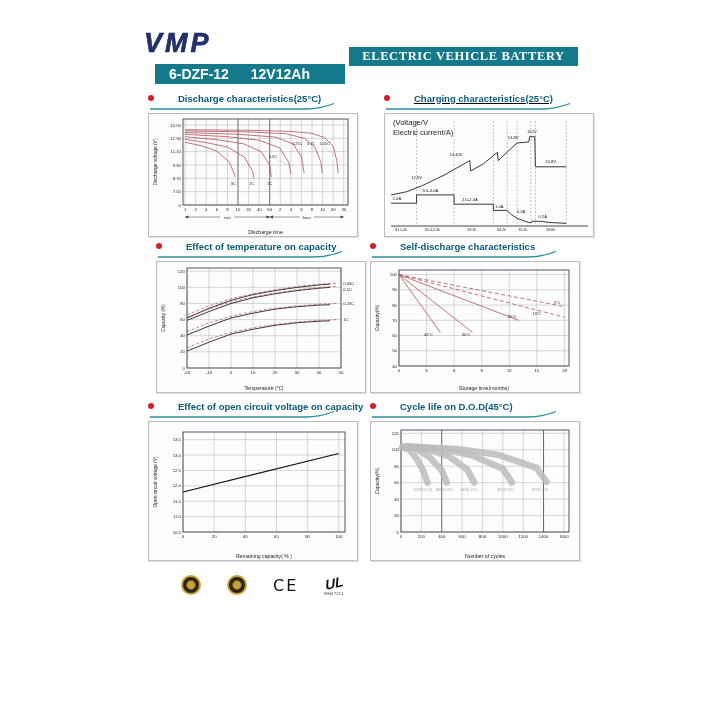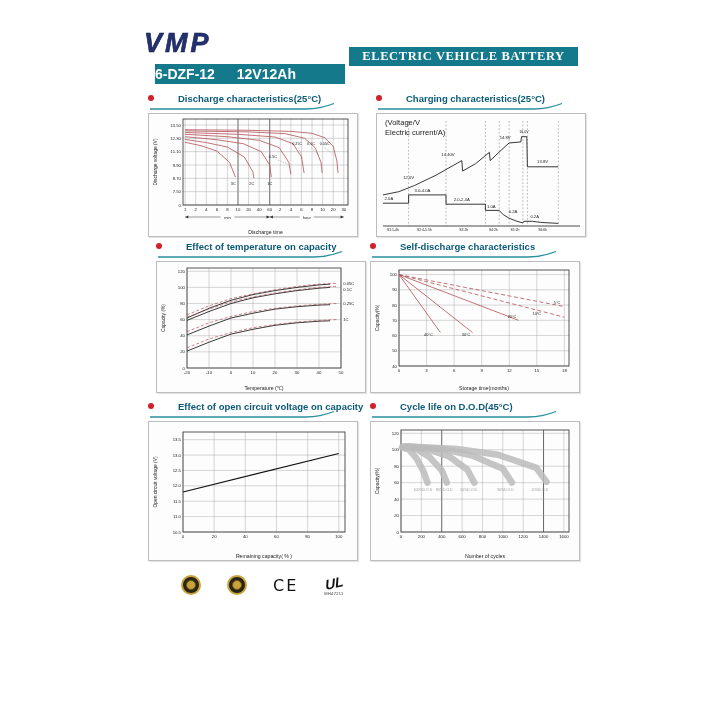--- a/index.html
+++ b/index.html
@@ -2,24 +2,24 @@
 <html><head>
 <meta charset="utf-8">
 <style>
   html,body{margin:0;padding:0;background:#fff;}
   body{width:726px;height:726px;position:relative;font-family:"Liberation Sans",sans-serif;overflow:hidden;}
   .logo{position:absolute;left:144px;top:28px;font:italic 900 27px "Liberation Sans",sans-serif;
         color:#223172;letter-spacing:3px;text-align:center;-webkit-text-stroke:.6px #14204d;}
   .banner{position:absolute;left:349px;top:31px;width:229px;height:19px;background:#15798c;
         color:#fff;font:bold 12.5px "Liberation Serif",serif;text-align:center;line-height:19px;letter-spacing:.6px;margin-top:16px;}
   .modelbar{position:absolute;left:155px;top:64px;width:190px;height:20px;background:#15798c;
-        color:#fff;font:bold 14px "Liberation Sans",sans-serif;line-height:20px;box-sizing:border-box;}
+        color:#fff;font:bold 14px "Liberation Sans",sans-serif;line-height:20px;padding-left:14px;box-sizing:border-box;}
   .modelbar span{margin-right:18px;}
   .panel{position:absolute;width:210px;}
-  .p1{left:148px;top:92px;} .p2{left:376px;top:92px;}
+  .p1{left:148px;top:92px;} .p2{left:384px;top:92px;text-decoration:underline;}
   .p3{left:156px;top:240px;} .p4{left:370px;top:240px;}
   .p5{left:148px;top:400px;} .p6{left:370px;top:400px;}
   .panel-header{display:flex;align-items:center;gap:4px;height:12px;}
   .bullet{width:6px;height:6px;border-radius:50%;background:#d0202a;flex:0 0 auto;}
   .panel-title{font:bold 9.5px "Liberation Sans",sans-serif;color:#0b5a78;white-space:nowrap;padding-left:20px;}
   .swoosh{display:block;margin-top:-2px;}
   .chart-box{margin-top:2px;border:1px solid #b9bdbf;background:#fdfdfe;box-shadow:1px 1px 1px #e4e4e4;}
   .hA{height:122px;} .hB{height:130px;} .hC{height:138px;}
   .chart-box svg{display:block;}
   .badges{position:absolute;left:181px;top:574px;display:flex;align-items:center;gap:26px;}

